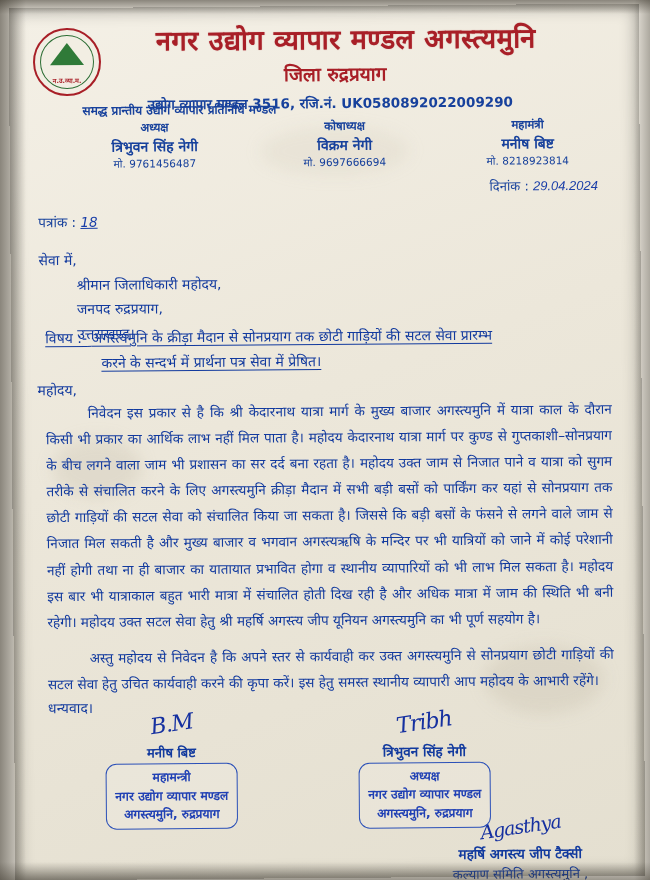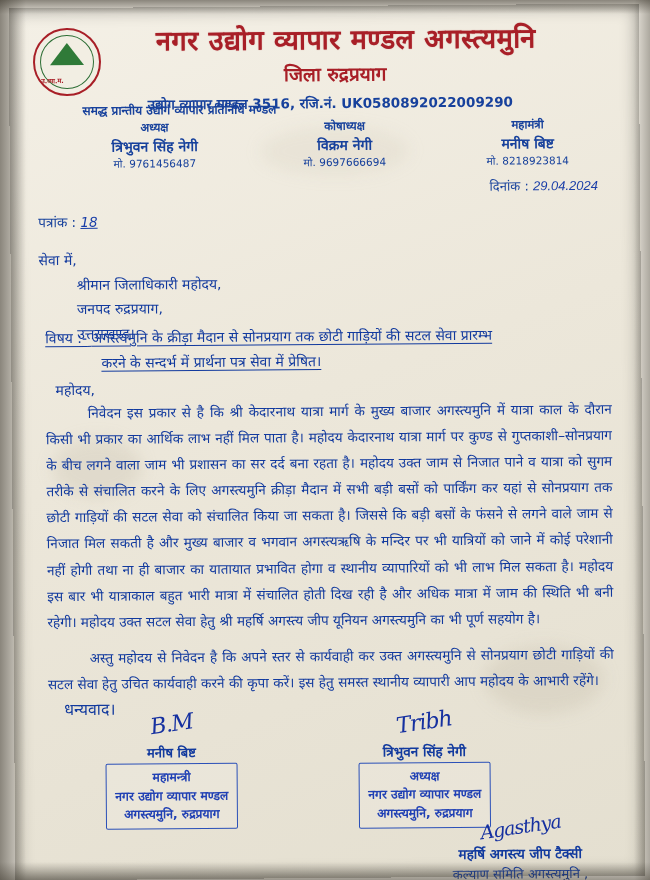--- a/index.html
+++ b/index.html
@@ -120,21 +120,21 @@
     border-right: 17px solid transparent;
     border-bottom: 22px solid #2f7a38;
   }
   .logo .txt {
     position: absolute;
     left: 0; right: 0;
     bottom: 9px;
     font-size: 6.5px;
     color: #a81f27;
     font-weight: bold;
-    text-align: left;
+    text-align: center;
   }
 
   
   .officers {
     position: absolute;
     left: 40px;
     top: 112px;
     width: 566px;
     height: 62px;
     color: #17419c;
@@ -216,21 +216,21 @@
     width: 560px;
     font-size: 14px;
     line-height: 1.75;
     color: #123a9e;
   }
   .subject u { text-decoration: underline; text-underline-offset: 3px; }
   .subject-line2 { padding-left: 56px; }
 
   .salute {
     position: absolute;
-    left: 44px;
+    left: 26px;
     top: 372px;
     font-size: 14px;
     color: #123a9e;
   }
 
   .para {
     position: absolute;
     left: 34px;
     top: 392px;
     width: 566px;
@@ -239,23 +239,22 @@
     color: #123a9e;
     text-align: justify;
   }
   .para p { margin: 0 0 10px 0; }
   .para p.ind { text-indent: 42px; }
 
   .closing {
     position: absolute;
     left: 34px;
     top: 690px;
-    font-size: 16px;
-    color: #123a9e;
-    margin-left: 16px;
+    font-size: 14px;
+    color: #123a9e;
   }
 
   
   .sig {
     position: absolute;
     text-align: center;
     color: #123a9e;
     font-size: 13px;
     line-height: 1.55;
   }
@@ -264,21 +263,21 @@
     font-style: italic;
     font-size: 22px;
     color: #1530a0;
     letter-spacing: -1px;
     transform: rotate(-8deg);
     display: inline-block;
     margin-bottom: 2px;
   }
   .stamp {
     border: 1.6px solid #2b50b8;
-    border-radius: 2px;
+    border-radius: 11px;
     padding: 4px 8px 5px;
     color: #2040b4;
     font-weight: bold;
     font-size: 12.2px;
     line-height: 1.5;
     display: inline-block;
     background: rgba(255,255,255,0.12);
   }
   .sig-left  { left: 62px;  top: 700px; width: 190px; }
   .sig-right { left: 300px; top: 700px; width: 220px; }

